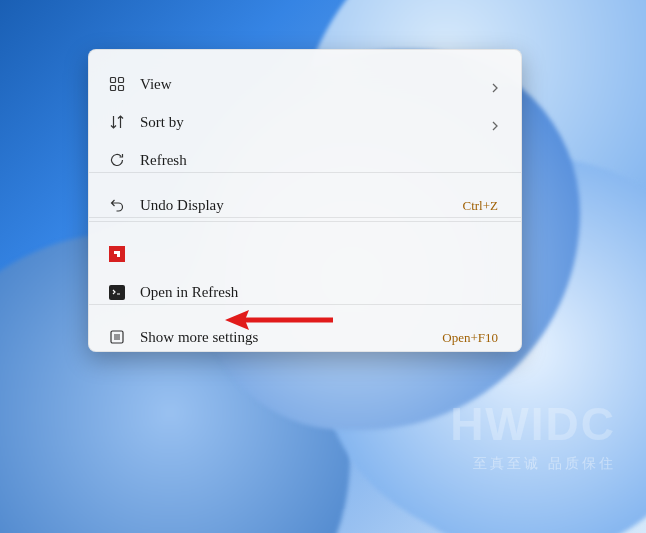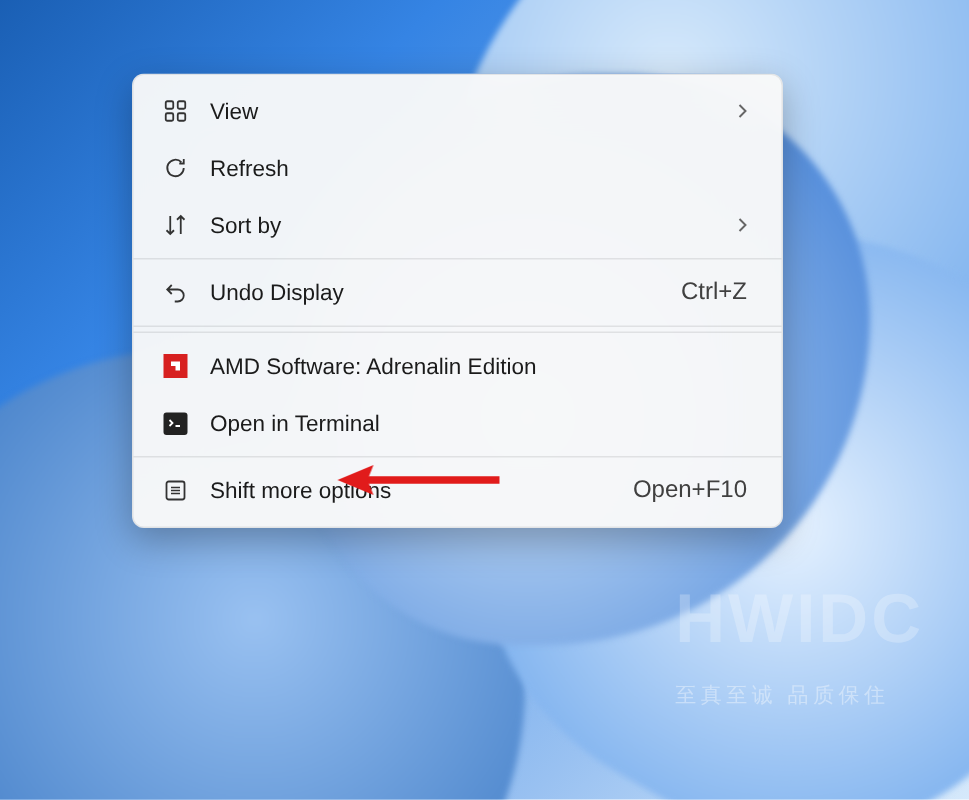--- a/index.html
+++ b/index.html
@@ -31,43 +31,44 @@
     background: rgba(249, 249, 249, 0.96);
     backdrop-filter: blur(20px);
     border: 1px solid rgba(0,0,0,0.08);
     border-radius: 8px;
     box-shadow: 0 8px 24px rgba(0,0,0,0.28);
     padding: 5px 0;
     color: #1b1b1b;
   }
   .menu-item {
     display: flex;
-    align-items: center;
+    align-items: flex-end;
     height: 38px;
     padding: 0 14px;
     margin: 0 5px;
     border-radius: 4px;
     cursor: default;
+    font-family: Liberation Serif, serif;
   }
   .menu-icon {
     width: 18px;
     height: 18px;
     display: flex;
     align-items: center;
     justify-content: center;
     flex-shrink: 0;
   }
   .menu-label {
     margin-left: 14px;
     flex: 1;
     font-size: 15px;
   }
   .menu-shortcut {
-    color: #404040;
-    font-size: 16px;
+    color: #a16207;
+    font-size: 13px;
     margin-right: 4px;
   }
   .menu-chevron {
     width: 14px;
     display: flex;
     justify-content: center;
     color: #6b6b6b;
   }
   .separator {
     height: 1px;
@@ -95,25 +96,26 @@
   .arrow-annotation {
     position: absolute;
     top: 308px;
     left: 225px;
     pointer-events: none;
   }
   .watermark {
     position: absolute;
     right: 30px;
     bottom: 60px;
+    text-align: right;
     color: rgba(255,255,255,0.55);
     pointer-events: none;
   }
   .watermark .big { font-size: 46px; font-weight: 600; letter-spacing: 2px; opacity: 0.45; }
-  .watermark .small { font-size: 14px; letter-spacing: 3px; margin-top: 16px; opacity: 0.7; }
+  .watermark .small { font-size: 14px; letter-spacing: 3px; margin-top: 4px; opacity: 0.7; }
 </style>
 </head>
 <body>
 
 <div class="bg-petal petal1"></div>
 <div class="bg-petal petal2"></div>
 <div class="bg-petal petal3"></div>
 <div class="bg-petal petal4"></div>
 
 <div class="context-menu">
@@ -131,40 +133,40 @@
     <span class="menu-chevron">
       <svg width="10" height="10" viewBox="0 0 10 10" fill="none" stroke="#666" stroke-width="1.3">
           <path d="M3 1l4 4-4 4"></path>
         </svg>
     </span>
   </div>
 
   <div class="menu-item">
     <span class="menu-icon">
       <svg width="16" height="16" viewBox="0 0 16 16" fill="none" stroke="#333" stroke-width="1.2">
-        <path d="M13.5 8a5.5 5.5 0 1 1-1.6-3.9M13.5 2v3h-3"></path>
-      </svg>
-    </span>
-    <span class="menu-label">Refresh</span>
-  </div>
-
-  <div class="menu-item">
-    <span class="menu-icon">
-      <svg width="16" height="16" viewBox="0 0 16 16" fill="none" stroke="#333" stroke-width="1.2">
         <path d="M4.5 2v12M2 11.5l2.5 2.5 2.5-2.5M11.5 14V2M9 4.5L11.5 2 14 4.5"></path>
       </svg>
     </span>
     <span class="menu-label">Sort by</span>
     <span class="menu-chevron">
       <svg width="10" height="10" viewBox="0 0 10 10" fill="none" stroke="#666" stroke-width="1.3">
           <path d="M3 1l4 4-4 4"></path>
         </svg>
     </span>
   </div>
 
+  <div class="menu-item">
+    <span class="menu-icon">
+      <svg width="16" height="16" viewBox="0 0 16 16" fill="none" stroke="#333" stroke-width="1.2">
+        <path d="M13.5 8a5.5 5.5 0 1 1-1.6-3.9M13.5 2v3h-3"></path>
+      </svg>
+    </span>
+    <span class="menu-label">Refresh</span>
+  </div>
+
   <div class="separator"></div>
 
   <div class="menu-item">
     <span class="menu-icon">
       <svg width="16" height="16" viewBox="0 0 16 16" fill="none" stroke="#333" stroke-width="1.2">
         <path d="M5.5 3L2.5 6l3 3M2.5 6h7a4 4 0 0 1 0 8h-2"></path>
       </svg>
     </span>
     <span class="menu-label">Undo Display</span>
     <span class="menu-shortcut">Ctrl+Z</span>
@@ -178,44 +180,43 @@
   <div class="separator"></div>
 
   <div class="menu-item">
     <span class="menu-icon">
       <span class="amd-icon">
         <svg width="10" height="10" viewBox="0 0 10 10">
             <path d="M2 2h6v6H5V5H2z" fill="#fff"></path>
           </svg>
       </span>
     </span>
-    <span class="menu-label">AMD Software: Adrenalin Edition</span>
   </div>
 
   <div class="menu-item">
     <span class="menu-icon">
       <span class="terminal-icon">
         <svg width="12" height="10" viewBox="0 0 12 10">
             <path d="M2 3l2 2-2 2M6 7h3" stroke="#fff" stroke-width="1.2" fill="none"></path>
           </svg>
       </span>
     </span>
-    <span class="menu-label">Open in Terminal</span>
+    <span class="menu-label">Open in Refresh</span>
   </div>
 
   <div class="separator"></div>
 
   <div class="menu-item">
     <span class="menu-icon">
       <svg width="16" height="16" viewBox="0 0 16 16" fill="none" stroke="#333" stroke-width="1.2">
         <rect x="2" y="2" width="12" height="12" rx="1.5"></rect>
         <path d="M5 6h6M5 8h6M5 10h6" stroke-width="1"></path>
       </svg>
     </span>
-    <span class="menu-label">Shift more options</span>
+    <span class="menu-label">Show more settings</span>
     <span class="menu-shortcut">Open+F10</span>
   </div>
 
 </div>
 
 <svg class="arrow-annotation" width="110" height="24" viewBox="0 0 110 24">
   <path d="M108 12 L18 12" stroke="#e11b1b" stroke-width="5"></path>
   <path d="M0 12 L24 2 L20 12 L24 22 Z" fill="#e11b1b"></path>
 </svg>
 

